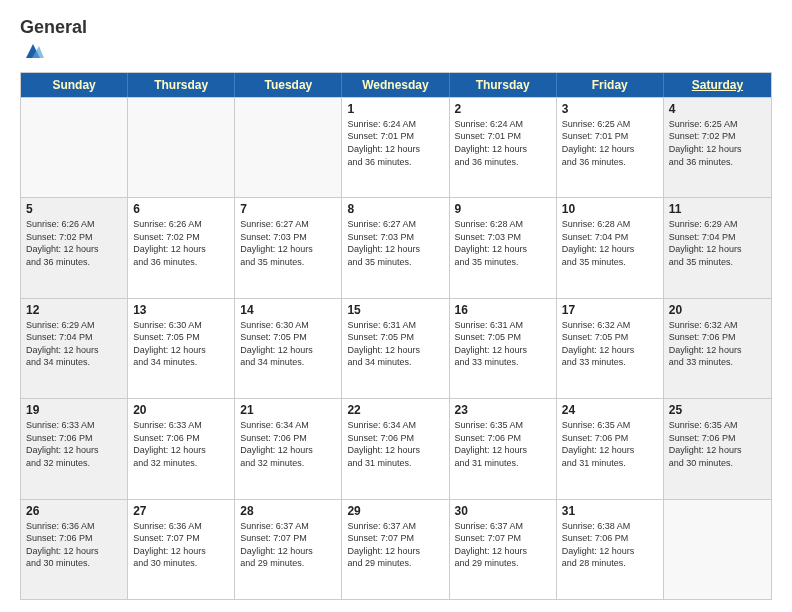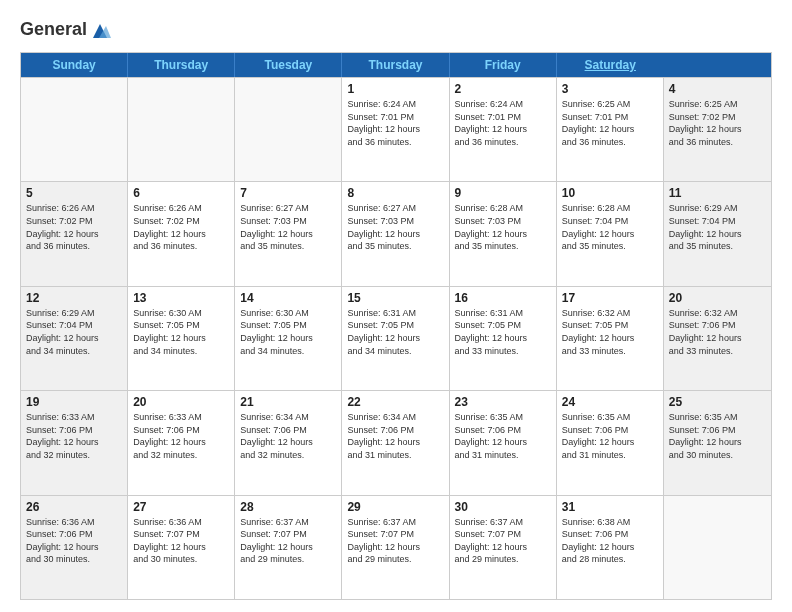--- a/index.html
+++ b/index.html
@@ -19,20 +19,21 @@
     }
     .header {
       display: flex;
       justify-content: space-between;
       align-items: flex-start;
       margin-bottom: 10px;
     }
     .logo {
       display: flex;
       align-items: center;
+      flex-direction: column;
     }
     .logo-text {
       display: flex;
       flex-direction: column;
       line-height: 1.1;
     }
     .logo-icon {
       width: 22px;
       height: 22px;
       margin-left: 2px;
@@ -57,21 +58,21 @@
       display: flex;
       flex-direction: column;
       border: 1px solid #ccc;
     }
     .cal-header-row {
       display: grid;
       grid-template-columns: repeat(7, 1fr);
       background: #1a5fa8;
     }
     .cal-header-cell {
-      color: #7dd3fc;
+      color: #fef9c3;
       font-size: 12px;
       font-weight: bold;
       text-align: center;
       padding: 5px 2px;
       border-right: 1px solid #3a7fc8;
     }
     .cal-header-cell:last-child { border-right: none; text-decoration: underline; }
     .cal-body {
       flex: 1;
       display: flex;
@@ -127,20 +128,21 @@
       <div class="month-title"></div>
       <div class="subtitle"></div>
     </div>
   </div>
 
   <div class="calendar">
     <div class="cal-header-row">
     <div class="cal-header-cell">Sunday</div>
         <div class="cal-header-cell">Thursday</div>
         <div class="cal-header-cell">Tuesday</div>
+        <div class="cal-header-cell">Wednesday</div>
         <div class="cal-header-cell">Thursday</div>
         <div class="cal-header-cell">Friday</div>
         <div class="cal-header-cell">Saturday</div>
       </div>
     <div class="cal-body">
     <div class="cal-week">
           <div class="cal-cell empty"></div>
           <div class="cal-cell empty"></div>
           <div class="cal-cell empty"></div>
           <div class="cal-cell">

